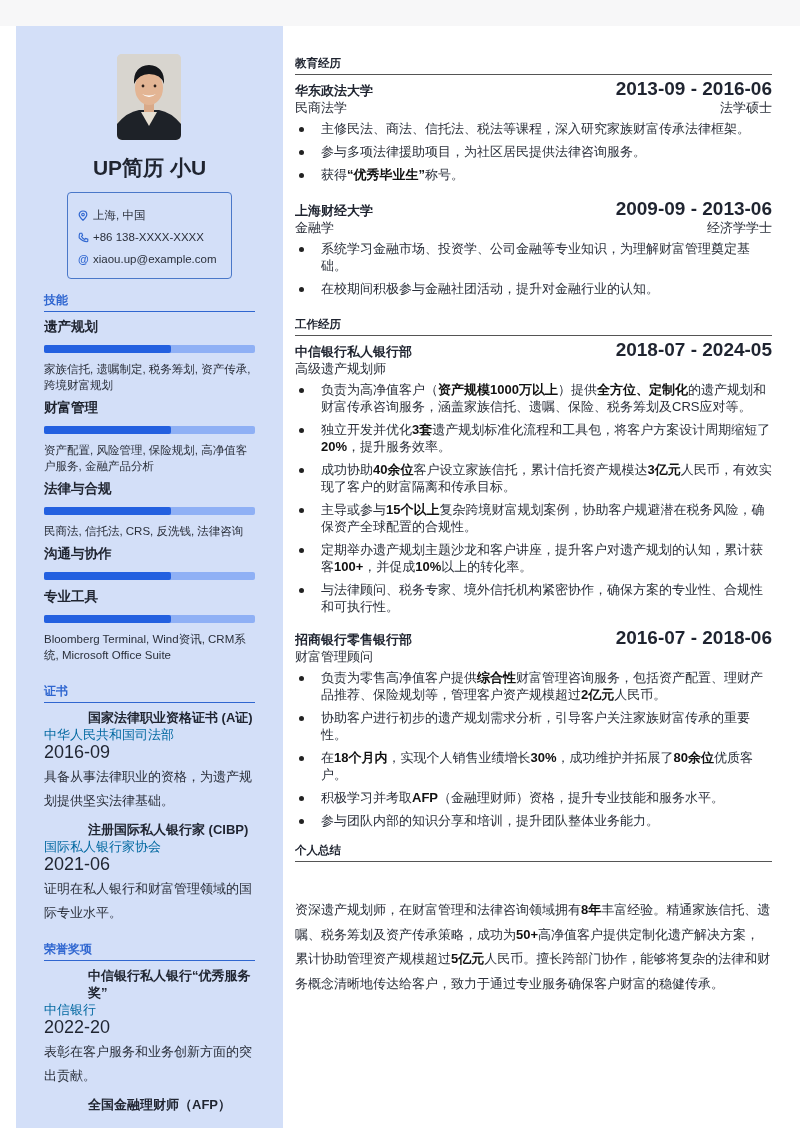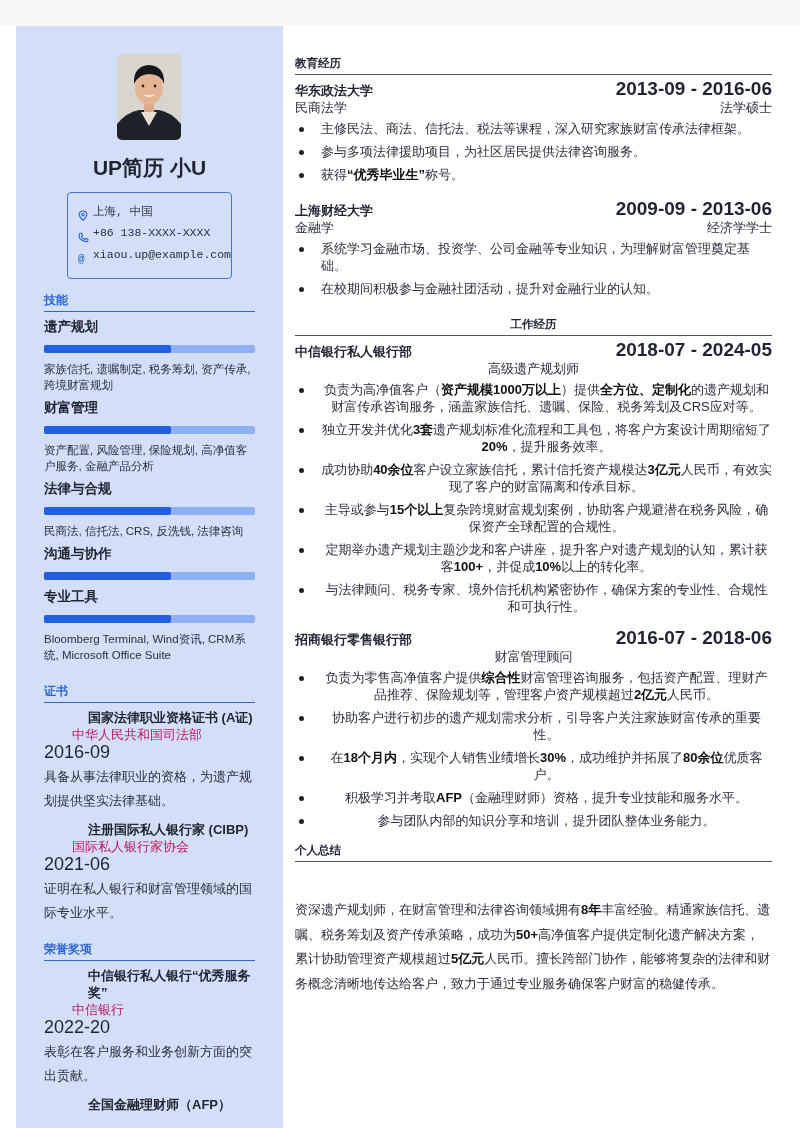--- a/index.html
+++ b/index.html
@@ -5,32 +5,32 @@
     * { box-sizing: border-box; margin: 0; padding: 0; }
     html, body { width: 800px; height: 1130px; overflow: hidden; background: #ffffff; }
     body { font-family: "Liberation Sans", "DejaVu Sans", sans-serif; color: #222; position: relative; }
     .topstrip { position: absolute; left: 0; top: 0; width: 800px; height: 26px; background: #f7f7f8; }
     .sidebar { position: absolute; left: 16px; top: 26px; width: 267px; height: 1102px; background: #d3dff8; overflow: hidden; padding: 0 28px 0 28px; }
     .main { position: absolute; left: 295px; top: 26px; width: 477px; height: 1104px; overflow: hidden; }
 
     .photo { position: absolute; left: 101px; top: 28px; width: 64px; height: 86px; border-radius: 5px; overflow: hidden; background: #d9d6d0; }
     .name { position: absolute; left: 0; top: 128px; width: 267px; text-align: center; font-size: 21px; font-weight: bold; color: #1f2430; }
     .contact { position: absolute; left: 51px; top: 166px; width: 165px; height: 87px; border: 1.5px solid #4a78c9; border-radius: 4px; padding: 11px 0 0 10px; }
-    .contact-row { display: flex; height: 22px; font-size: 11.5px; color: #2a2f3a; font-family: Liberation Mono, monospace; }
+    .contact-row { display: flex; align-items: center; height: 22px; font-size: 11.5px; color: #2a2f3a; }
     .contact-row .ic { width: 15px; color: #2f66d0; font-size: 11px; display: inline-flex; align-items: center; }
 
     .side-content { position: absolute; left: 28px; top: 266px; width: 211px; }
     .side-head { font-size: 12px; font-weight: bold; color: #2f66d0; border-bottom: 1.5px solid #2f66d0; padding-bottom: 2px; margin-bottom: 6px; }
     .skill-title { font-size: 13.5px; font-weight: bold; color: #1f2430; margin-top: 2px; }
     .bar { position: relative; height: 8px; background: #8fb0f5; border-radius: 2px; margin: 9px 0 8px 0; }
     .bar .fill { position: absolute; left: 0; top: 0; height: 8px; background: #2360e0; border-radius: 2px; }
     .skill-desc { font-size: 11.5px; line-height: 16px; color: #2a2f3a; margin-bottom: 6px; }
 
     .item-title { font-size: 13px; font-weight: bold; color: #1f2430; line-height: 17px; padding-left: 44px; }
-    .item-sub { font-size: 13px; color: #be185d; line-height: 17px; margin-left: 28px; }
+    .item-sub { font-size: 13px; color: #0369a1; line-height: 17px; }
     .item-date { font-size: 18px; font-weight: normal; color: #1f2430; line-height: 18px; }
     .item-desc { font-size: 13px; color: #2a2f3a; line-height: 24px; margin-top: 4px; margin-bottom: 8px; }
 
     .sec-head { font-size: 11.5px; font-weight: bold; color: #1f2430; border-bottom: 1.5px solid #555; padding-bottom: 3px; margin-bottom: 5px; }
     .entry-row { display: flex; justify-content: space-between; align-items: baseline; }
     .entry-title { font-size: 13px; font-weight: bold; color: #1f2430; line-height: 17px; }
     .entry-date { font-size: 19px; font-weight: bold; color: #1f2430; line-height: 17px; }
     .entry-sub { font-size: 13px; color: #2a2f3a; line-height: 17px; }
     .entry-deg { font-size: 13px; color: #2a2f3a; line-height: 17px; }
     ul.bullets { list-style: none; margin: 4px 0 0 0; }
@@ -183,21 +183,21 @@
         <span class="entry-sub">金融学</span>
         <span class="entry-deg">经济学学士</span>
       </div>
       <ul class="bullets">
         <li>系统学习金融市场、投资学、公司金融等专业知识，为理解财富管理奠定基础。</li>
         <li>在校期间积极参与金融社团活动，提升对金融行业的认知。</li>
       </ul>
     </div>
   </section>
 
-  <section style="margin-top:20px;text-align:center;">
+  <section style="margin-top:20px;">
     <div class="sec-head">工作经历</div>
 
     <div>
       <div class="entry-row">
         <span class="entry-title">中信银行私人银行部</span>
         <span class="entry-date">2018-07 - 2024-05</span>
       </div>
       <div class="entry-sub">高级遗产规划师</div>
       <ul class="bullets">
         <li>负责为高净值客户（<b>资产规模1000万以上</b>）提供<b>全方位、定制化</b>的遗产规划和财富传承咨询服务，涵盖家族信托、遗嘱、保险、税务筹划及CRS应对等。</li>

